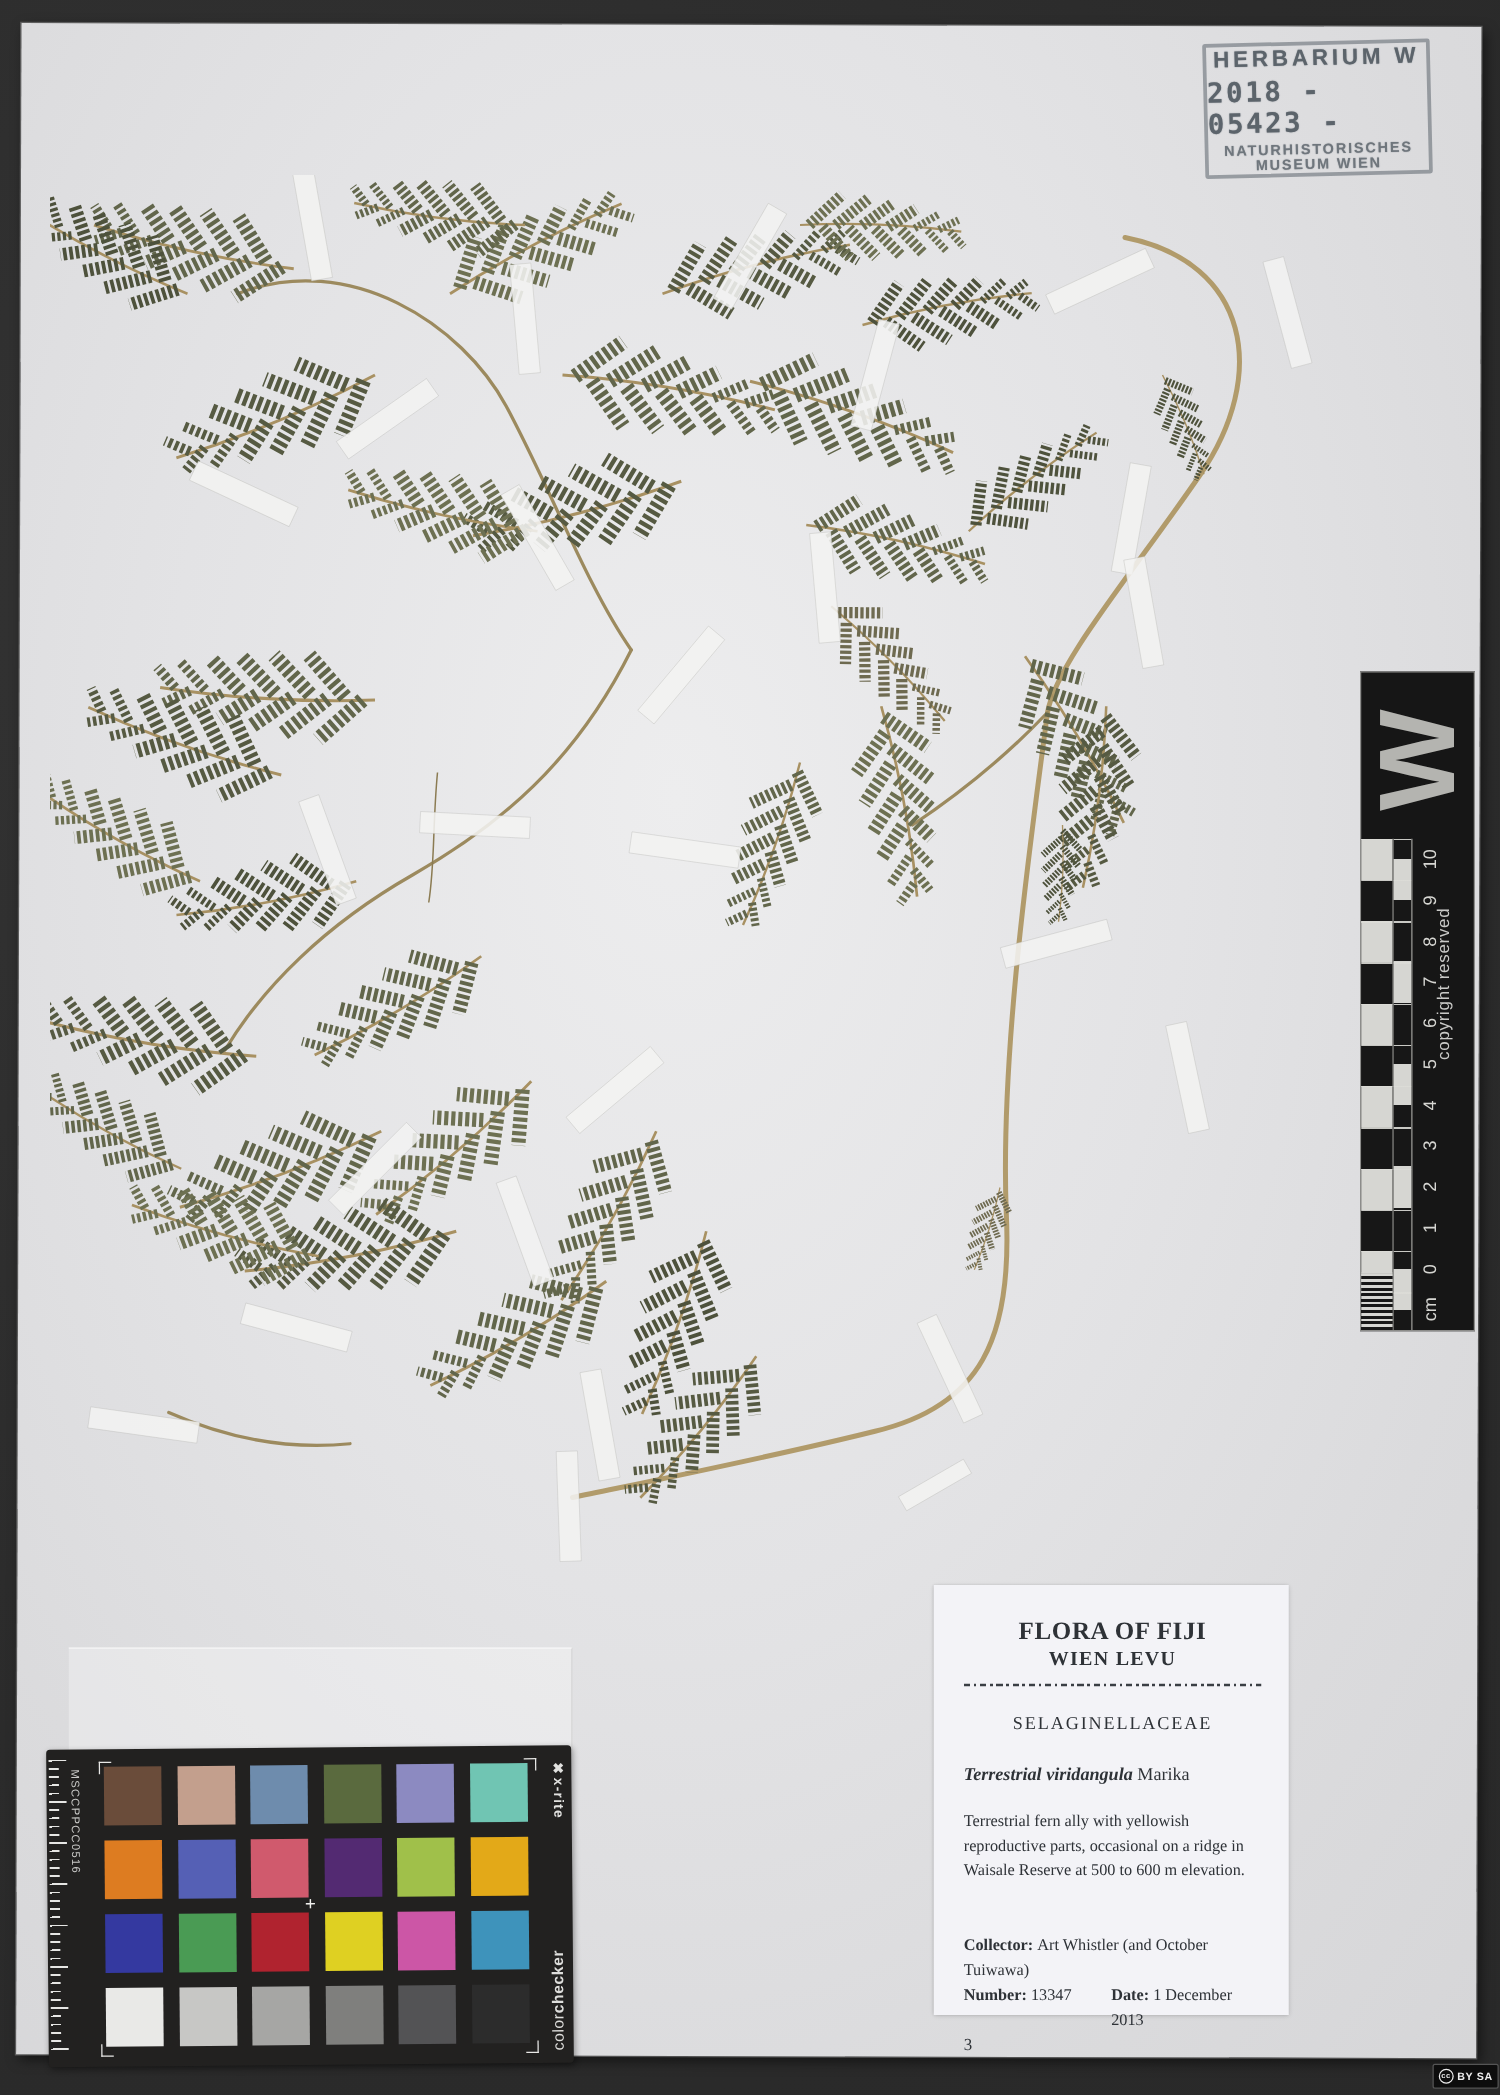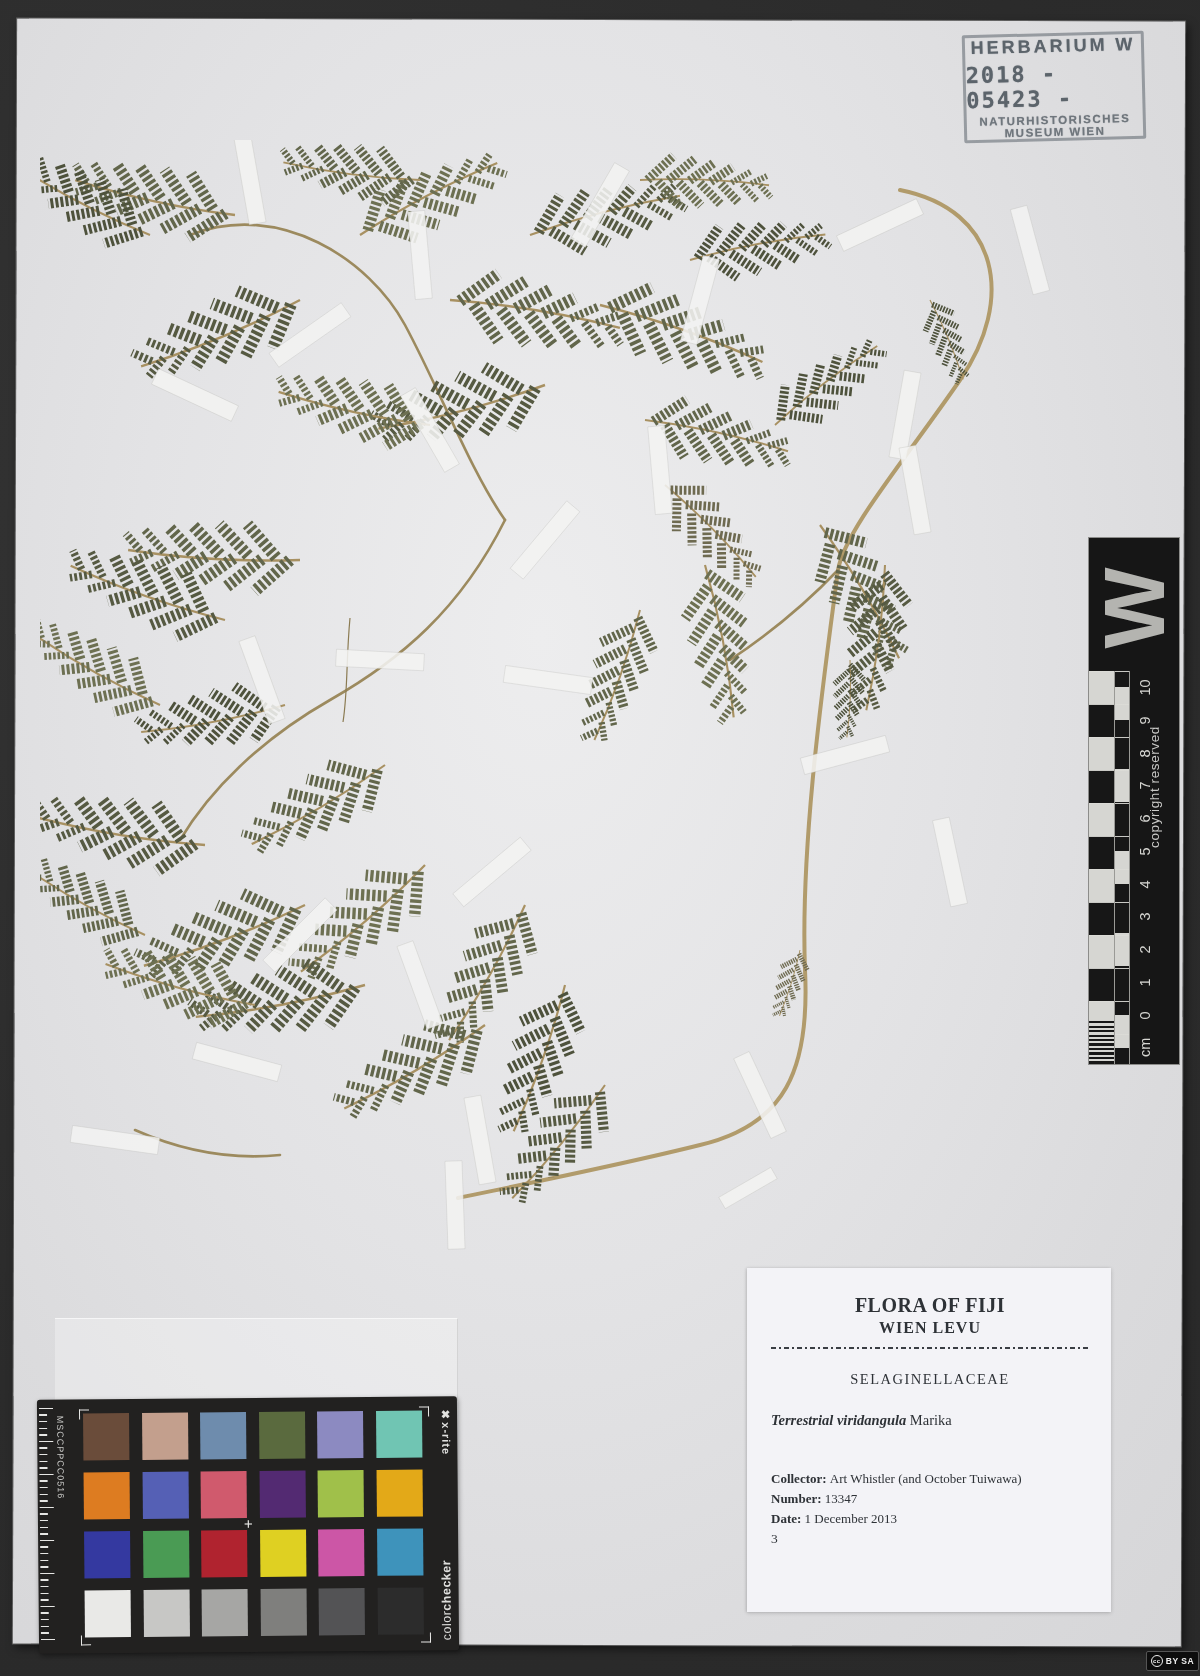--- a/index.html
+++ b/index.html
@@ -141,38 +141,38 @@
   .card .plus{
     position:absolute;left:206px;top:118px;color:#f0f0ee;font-size:15px;line-height:1;
   }
   .corner{position:absolute;width:9px;height:9px;border:0 solid #e8e8e6;}
   .corner.tl{left:42px;top:10px;border-left-width:1.5px;border-top-width:1.5px;}
   .corner.tr{right:28px;top:10px;border-right-width:1.5px;border-top-width:1.5px;}
   .corner.bl{left:42px;bottom:8px;border-left-width:1.5px;border-bottom-width:1.5px;}
   .corner.br{right:28px;bottom:8px;border-right-width:1.5px;border-bottom-width:1.5px;}
   
   .label{
-    position:absolute;left:747px;top:1268px;width:364px;height:344px;
+    position:absolute;left:747px;top:1268px;width:284px;height:344px;
     background:#f3f3f7;box-shadow:0 1px 4px rgba(0,0,0,.18), -1px 0 2px rgba(0,0,0,.08);
     font-family:"Liberation Serif", serif;color:#2e3237;
     box-sizing:border-box;padding:26px 22px 0 24px;
   }
   .label .ttl{text-align:center;font-size:20px;font-weight:bold;letter-spacing:.5px;}
   .label .sub{text-align:center;font-size:16px;font-weight:bold;letter-spacing:1px;margin-top:2px;}
   .label .dashes{
     height:2px;margin:10px 0 22px;
     background:repeating-linear-gradient(90deg,#3a3e44 0 5px,transparent 5px 8px,#3a3e44 8px 10px,transparent 10px 13px);
   }
   .label .family{text-align:center;font-size:14.5px;letter-spacing:1.5px;margin-bottom:24px;}
   .label .species{font-size:14.5px;margin-bottom:18px;}
   .label .species i{font-weight:bold;font-style:italic;}
   .label .desc{font-size:13px;line-height:1.5;text-align:left;}
   .label .coll{margin-top:40px;font-size:13px;line-height:1.55;}
   .label .coll b{font-weight:bold;margin-top:28px;}
-  .label .numdate{display:flex;font-size:13px;line-height:1.55;flex-direction:column;}
+  .label .numdate{display:flex;font-size:13px;line-height:1.55;}
   .label .numdate .nd-left{width:52%;}
   .label .sheetno{font-size:13.5px;line-height:1.5;}
 </style>
 </head>
 <body>
 
 <div class="sheet"></div>
 
 <div class="stamp">
   <div class="s1">HERBARIUM W</div>
@@ -342,20 +342,21 @@
   <div class="corner bl"></div>
   <div class="corner br"></div>
 </div>
 
 <div class="label">
   <div class="ttl">FLORA OF FIJI</div>
   <div class="sub">WIEN LEVU</div>
   <div class="dashes"></div>
   <div class="family">SELAGINELLACEAE</div>
   <div class="species"><i>Terrestrial viridangula</i><span> Marika</span></div>
+  <div class="desc">Terrestrial fern ally with yellowish reproductive parts, occasional on a ridge in Waisale Reserve at 500 to 600 m elevation.</div>
   <div class="coll"><b>Collector: </b><span>Art Whistler (and October Tuiwawa)</span></div>
   <div class="numdate">
     <div class="nd-left"><b>Number: </b><span>13347</span></div>
     <div><b>Date: </b><span>1 December 2013</span></div>
   </div>
   <div class="sheetno">3</div>
 </div>
 
 <div class="cc-badge">
   <span class="cc-circle">cc</span>

